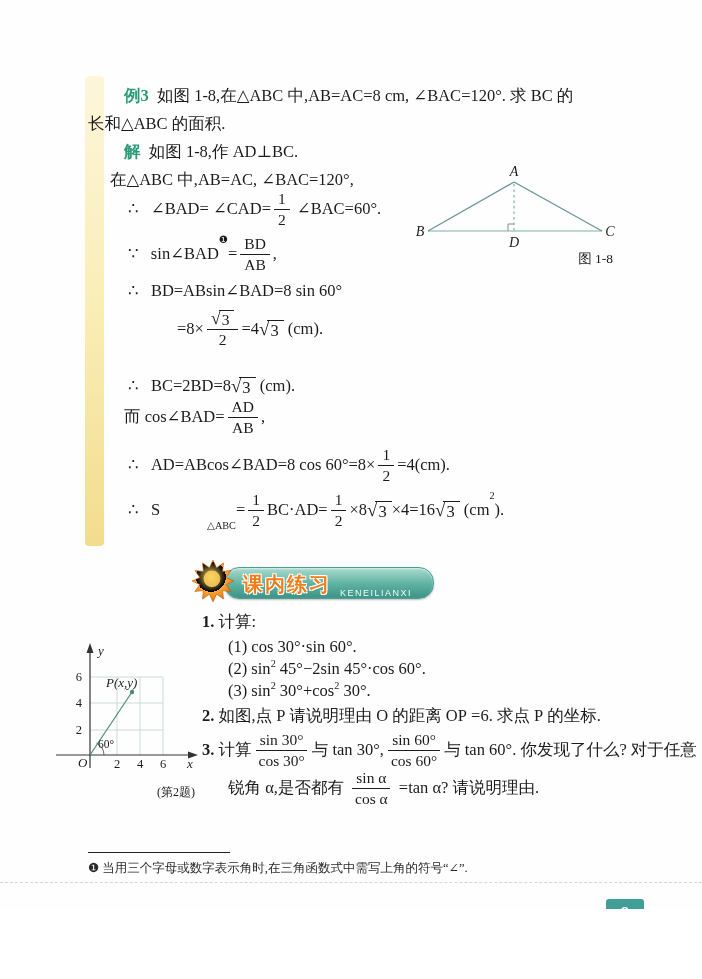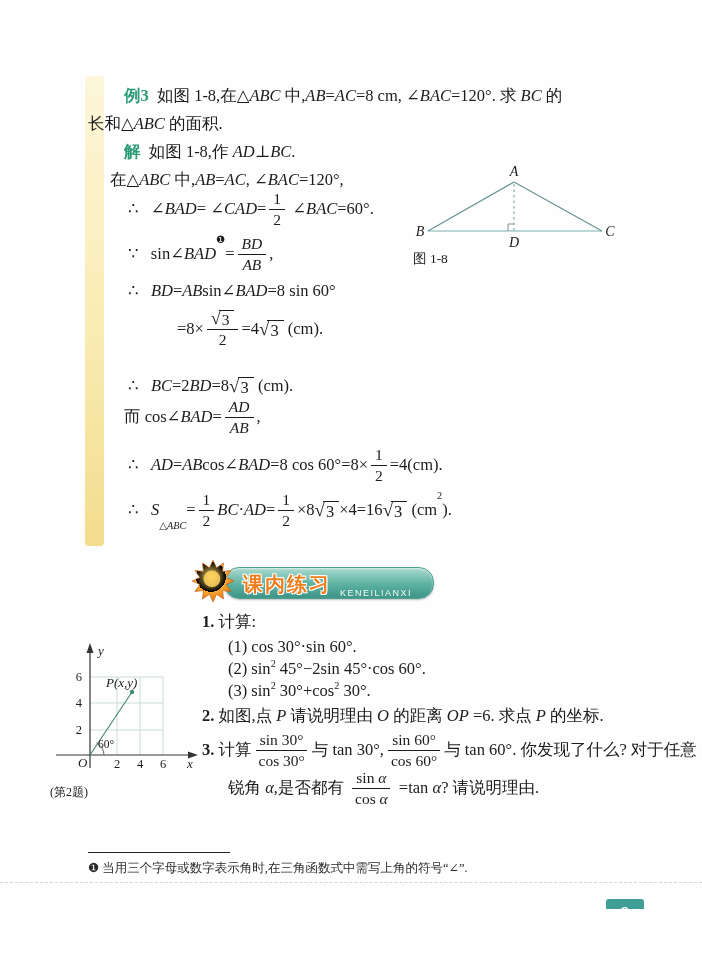--- a/index.html
+++ b/index.html
@@ -2,32 +2,32 @@
 <html><head>
 <meta charset="utf-8">
 <style>
   html,body{margin:0;padding:0;background:#ffffff;}
   .page{position:relative;width:702px;height:909px;background:#fefefe;overflow:hidden;
         font-family:"Liberation Serif","DejaVu Serif",serif;color:#1c1c1c;font-size:16.5px;}
   .band{position:absolute;left:85px;top:76px;width:19px;height:470px;border-radius:4px;
         background:linear-gradient(180deg,#fdf6da 0%,#f9ecb2 55%,#f2dc8e 100%);z-index:0;}
   .mline{position:absolute;display:flex;align-items:center;white-space:pre;line-height:1.25;z-index:2;}
   .mr{white-space:pre;}
-  .mi{font-style:italic;white-space:pre;}
+  .mi{white-space:pre;}
   .mb{font-weight:bold;white-space:pre;}
   .mteal{color:#2b9b77;font-weight:600;white-space:pre;}
   .mfrac{display:inline-flex;flex-direction:column;align-items:center;margin:0 3px;font-size:15.5px;line-height:1.15;}
   .mnum{display:flex;align-items:center;padding:0 4px 1px 4px;border-bottom:1.4px solid #1c1c1c;}
   .mden{display:flex;align-items:center;padding:1px 4px 0 4px;}
   .msqrt{display:inline-flex;align-items:flex-start;line-height:1.05;}
   .mrad{font-size:1.15em;line-height:0.9;margin-right:-2px;}
   .mbar{border-top:1.4px solid #1c1c1c;padding:1px 5px 0 3px;}
   .msup{font-size:0.62em;vertical-align:super;align-self:flex-start;margin-top:-1px;white-space:pre;}
-  .msub{font-size:0.62em;vertical-align:sub;align-self:flex-end;margin-bottom:-3px;white-space:pre;}
-  .figcap{position:absolute;text-align:left;font-size:13.5px;z-index:2;}
+  .msub{font-size:0.62em;vertical-align:sub;align-self:flex-end;margin-bottom:-3px;white-space:pre;margin-left:47px;}
+  .figcap{position:absolute;text-align:right;font-size:13.5px;z-index:2;}
   .pill{position:absolute;left:224px;top:567px;width:208px;height:30px;border-radius:15px;
         background:linear-gradient(180deg,#a9dacd 0%,#5cb1a1 55%,#3c9486 100%);
         border:1px solid #4d9f91;display:flex;align-items:flex-end;z-index:1;
         box-shadow:0 1px 2px rgba(0,0,0,.25), inset 0 1px 2px rgba(255,255,255,.6);}
   .pill-title{font-size:20px;font-weight:bold;letter-spacing:2px;color:#ef7d1a;margin-left:18px;
         text-shadow:-1px -1px 0 #fff,1px -1px 0 #fff,-1px 1px 0 #fff,1px 1px 0 #fff;}
   .pill-sub{font-family:"Liberation Sans","DejaVu Sans",sans-serif;font-size:9px;color:#f2fbf8;
         letter-spacing:1.5px;margin-left:9px;margin-top:6px;}
   .sun{position:absolute;left:190px;top:558px;z-index:2;}
   .fnrule{position:absolute;left:88px;top:852px;width:142px;border-top:1.6px solid #222;z-index:2;}

